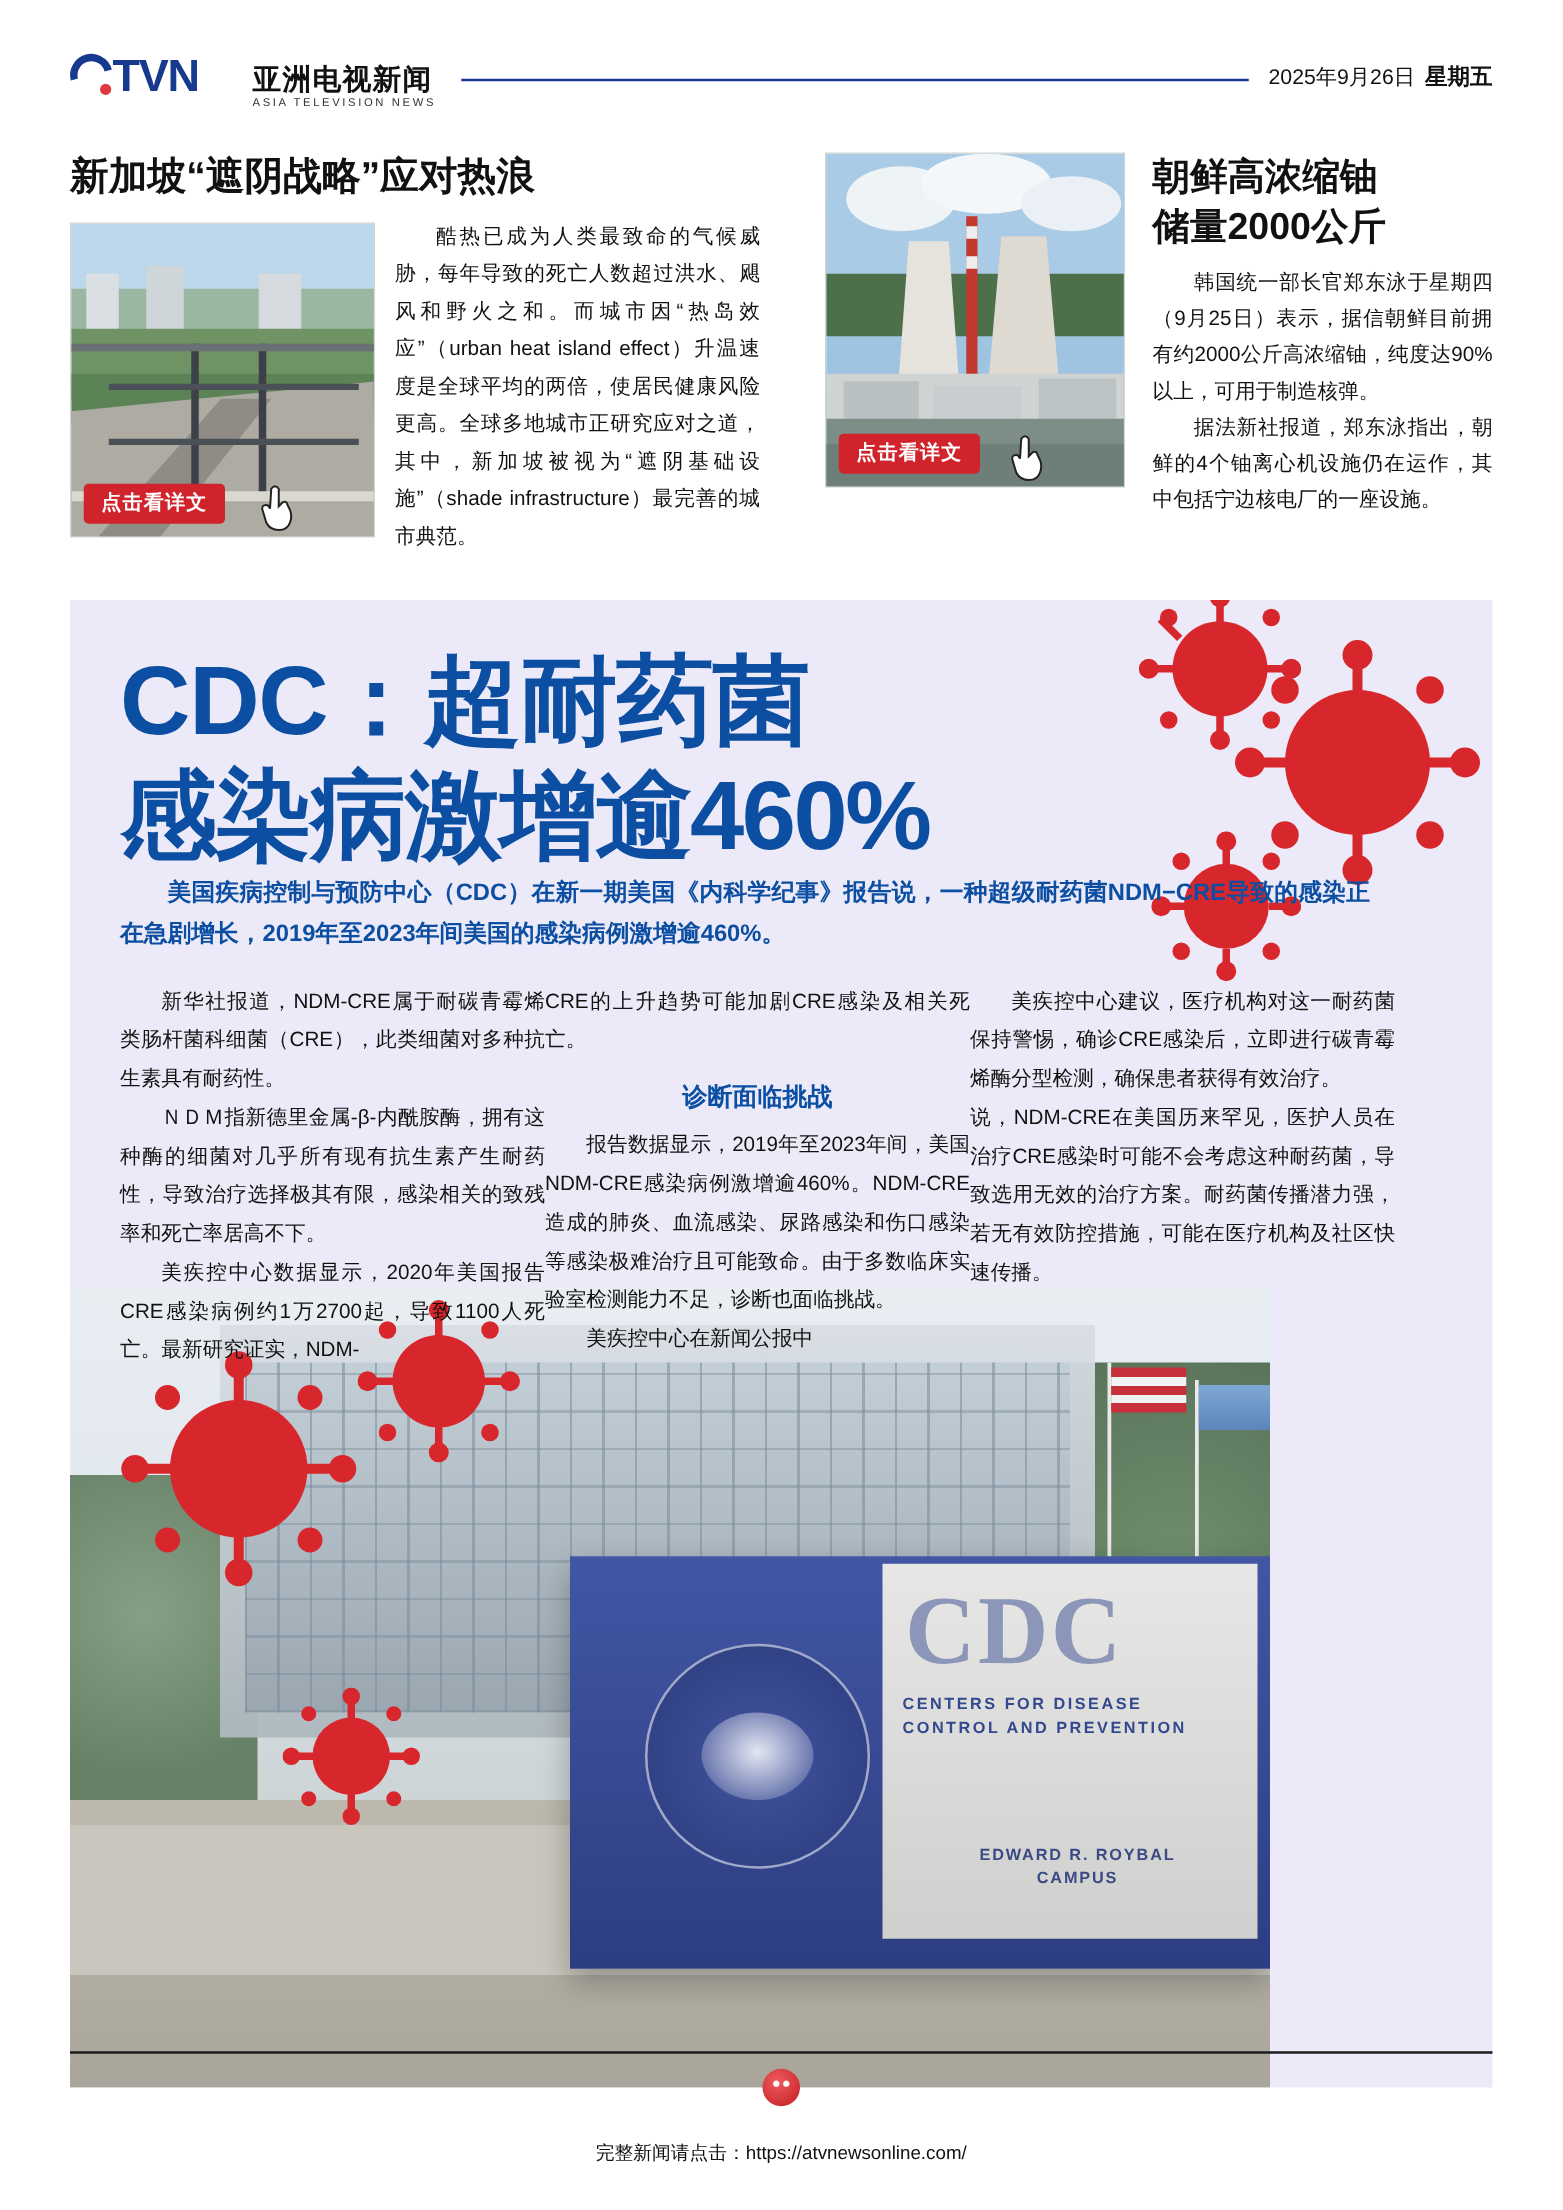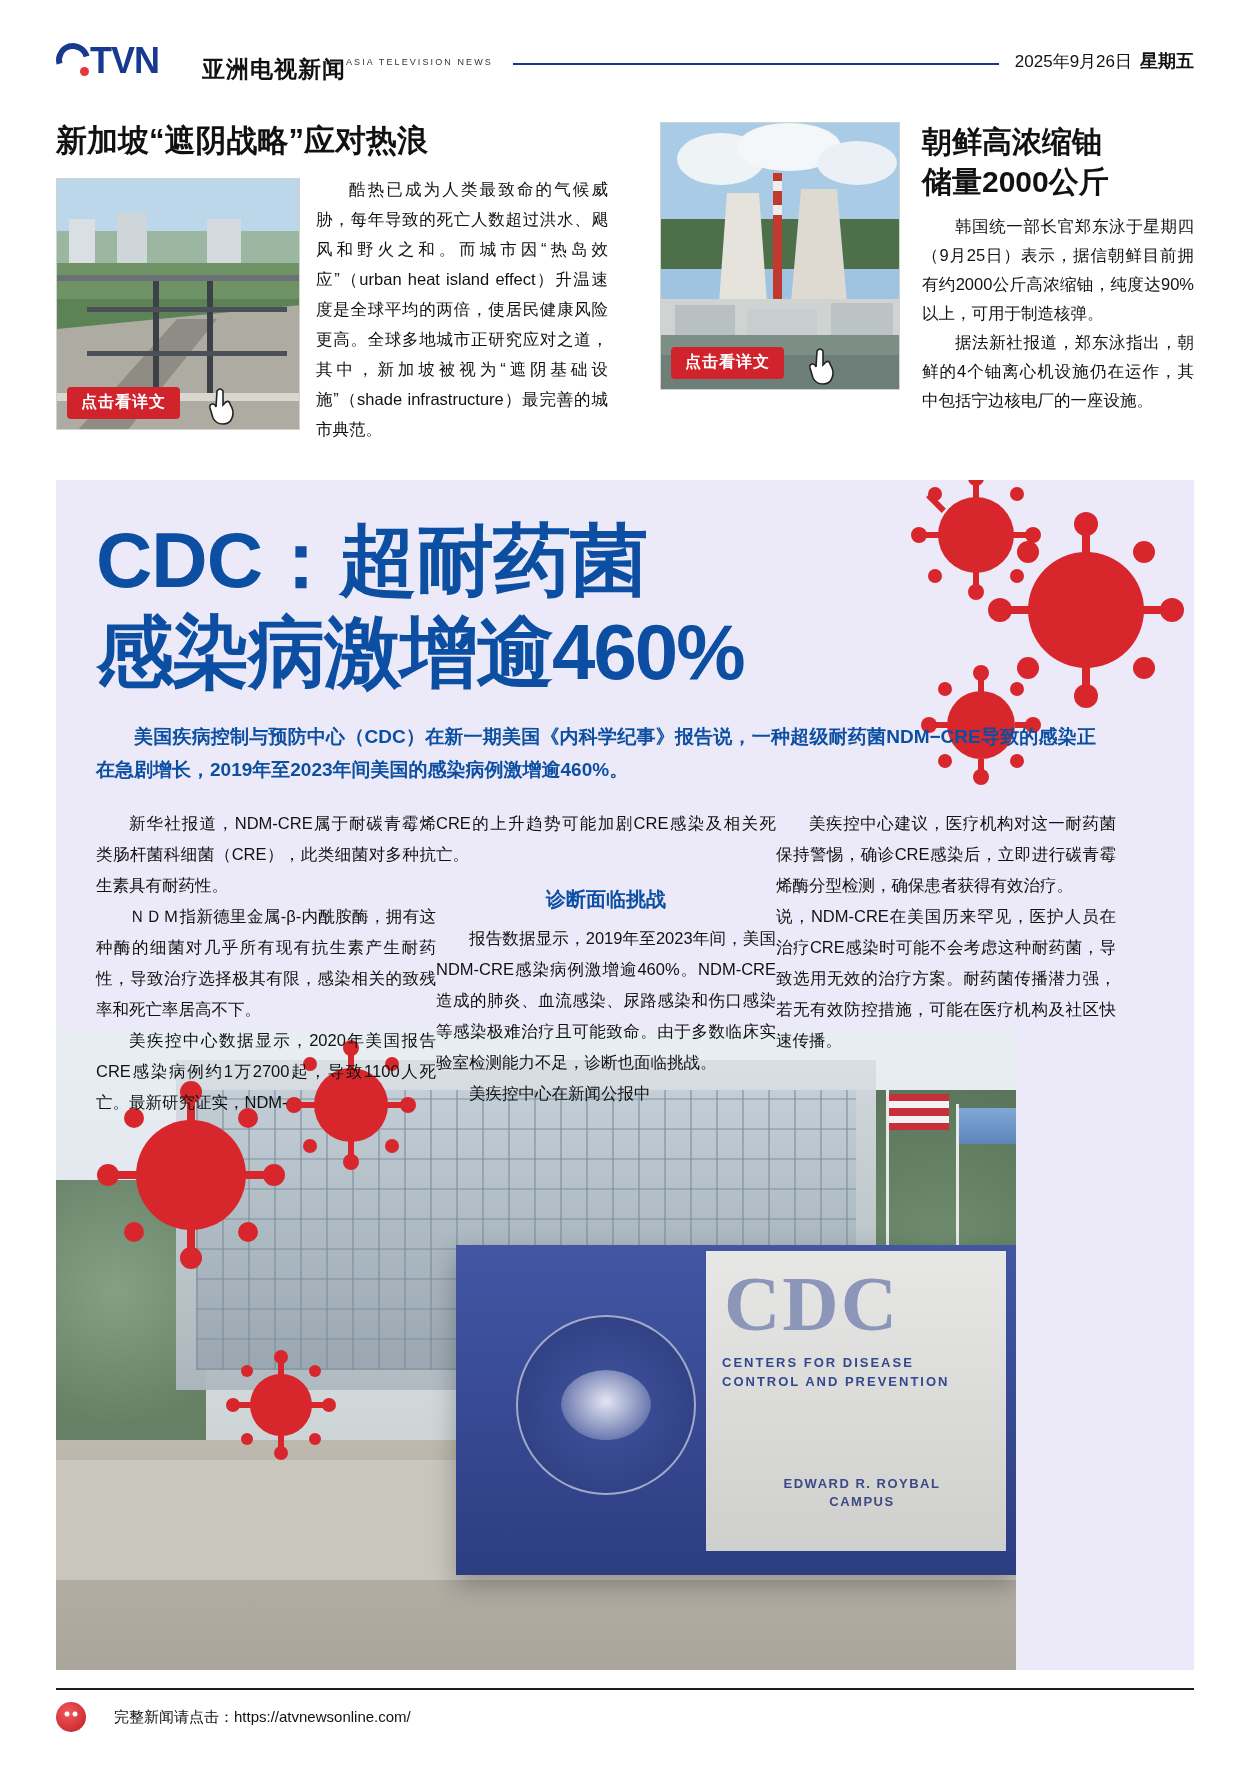--- a/index.html
+++ b/index.html
@@ -39,21 +39,21 @@
   .logo-dot {
     position: absolute; left: 24px; top: 28px;
     width: 9px; height: 9px; border-radius: 50%;
     background: #e03a3e;
   }
   .logo-text {
     position: absolute; left: 34px; top: 0;
     font-size: 36px; font-weight: bold; letter-spacing: -1px;
     color: #173a8f; line-height: 44px;
   }
-  .logo-names { display: flex; flex-direction: row; justify-content: center; margin-top: 16px; }
+  .logo-names { display: flex; flex-direction: column; justify-content: center; margin-top: 16px; }
   .logo-cn {
     font-size: 23px; font-weight: bold; color: #111; letter-spacing: 1px;
     line-height: 26px;
   }
   .logo-en {
     font-size: 9px; color: #333; letter-spacing: 2.1px; line-height: 12px;
   }
   .masthead-rule {
     flex: 1;
     height: 2px;
@@ -156,21 +156,20 @@
   .feature-title {
     font-size: 78px;
     font-weight: bold;
     color: #0b4ea2;
     line-height: 92px;
     letter-spacing: -1px;
     white-space: nowrap;
   }
   .feature-title .line2 { letter-spacing: -2px; }
   .feature-lede {
-    margin-top: 22px;
     font-size: 19px;
     font-weight: bold;
     color: #0b4ea2;
     line-height: 33px;
     width: 1000px;
     text-align: justify;
     text-justify: inter-ideograph;
     text-indent: 2em;
   }
 
@@ -263,21 +262,21 @@
 
   
   .virus { position: absolute; }
 
   
   .footer {
     position: absolute;
     left: 56px; right: 56px; bottom: 36px;
     border-top: 2px solid #1d1d1d;
     padding-top: 12px;
-    display: flex; align-items: center; gap: 28px;
+    display: flex; align-items: center; gap: 28px; flex-direction: column;
   }
   .footer-badge {
     width: 30px; height: 30px; border-radius: 50%;
     background: radial-gradient(circle at 40% 35%, #f05a5e, #c01c22);
     position: relative;
     flex: 0 0 auto;
   }
   .footer-badge::before {
     content: "";
     position: absolute; left: 7px; top: 8px; width: 16px; height: 14px;

